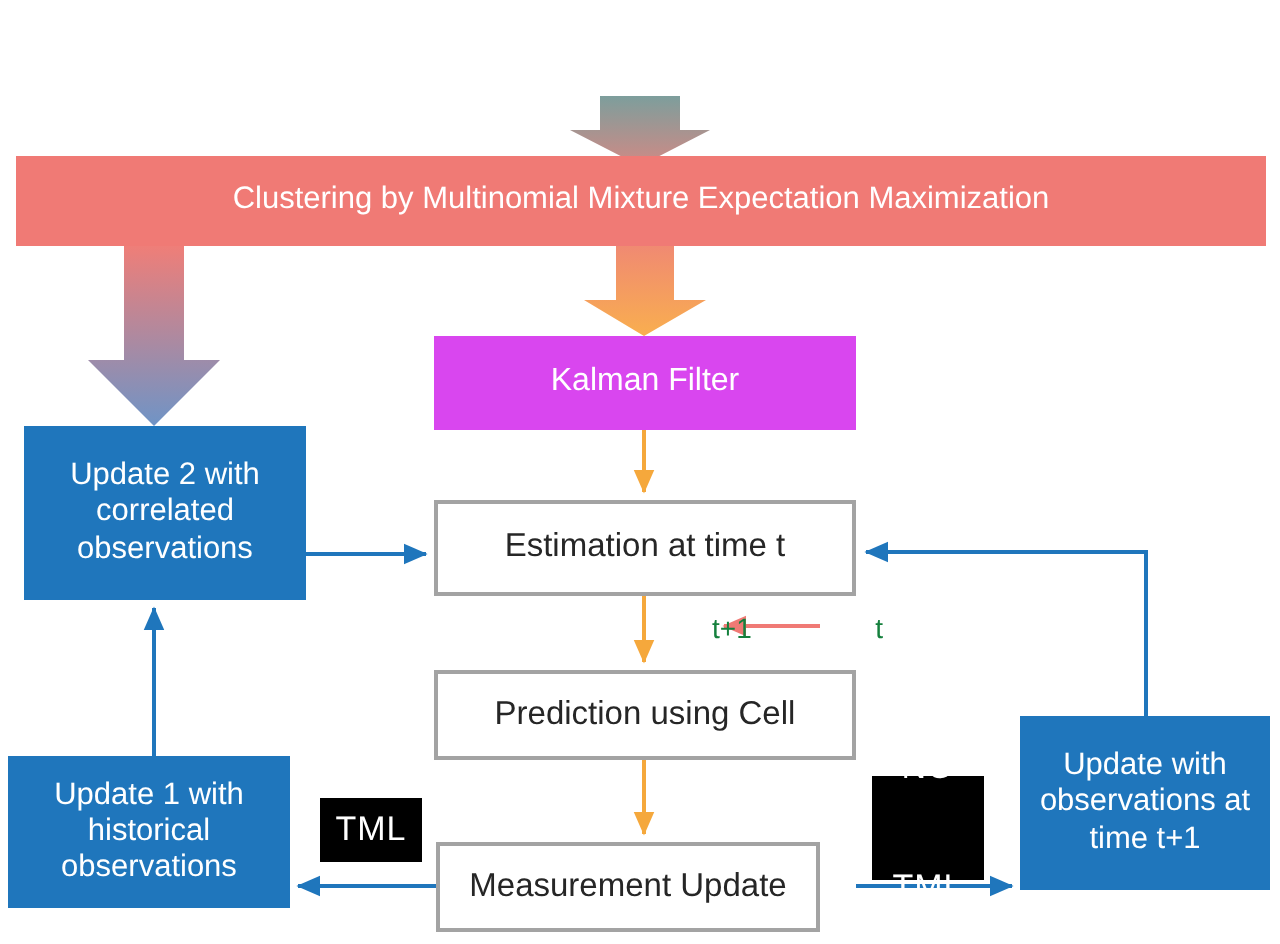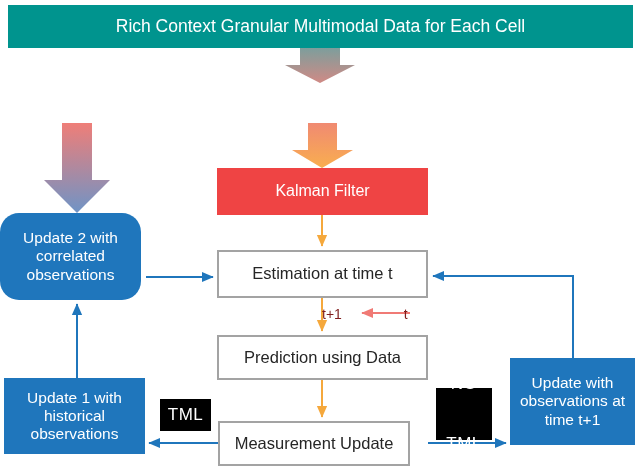--- a/index.html
+++ b/index.html
@@ -38,64 +38,65 @@
   }
   .banner-salmon {
     left: 8px; top: 78px; width: 625px; height: 45px;
     background: #f07a75;
     color: #ffffff;
     font-size: 15.5px;
   }
   
   .box-orange-fill {
     left: 217px; top: 168px; width: 211px; height: 47px;
-    background: #ef4444;
+    background: #d946ef;
     color: #ffffff;
     font-size: 16px;
   }
   
   .box-outline {
     background: #ffffff;
     border: 2px solid #a3a3a3;
     color: #262626;
     font-size: 16.5px;
   }
   .box-estimation { left: 217px; top: 250px; width: 211px; height: 48px; }
   .box-prediction { left: 217px; top: 335px; width: 211px; height: 45px; }
   .box-measurement { left: 218px; top: 421px; width: 192px; height: 45px; }
   
   .box-blue {
     background: #1f76bc;
     color: #ffffff;
     font-size: 15.5px;
   }
-  .box-update2 { left: 0; top: 213px; width: 141px; height: 87px; border-radius: 19px; }
+  .box-update2 { left: 12px; top: 213px; width: 141px; height: 87px; }
   .box-update1 { left: 4px; top: 378px; width: 141px; height: 76px; }
   .box-updatet1 { left: 510px; top: 358px; width: 125px; height: 87px; }
   
   .tag-black {
     background: #000000;
     color: #ffffff;
     font-size: 17px;
     letter-spacing: 0.5px;
   }
   .tag-tml { left: 160px; top: 399px; width: 51px; height: 32px; }
   .tag-notml {
     left: 436px; top: 388px; width: 56px; height: 52px;
     flex-direction: column;
     line-height: 1.05;
     gap: 42px;
   }
   
   .annot-t {
     position: absolute;
     left: 322px; top: 306px;
-    color: #7f1d1d;
+    color: #15803d;
     font-size: 14px;
     white-space: nowrap;
+    padding-left: 34px;
   }
   .annot-t .lbl { display: inline-block; }
   svg.wires { position: absolute; left: 0; top: 0; width: 640px; height: 472px; }
 </style>
 </head>
 <body>
 
 <div id="stage">
 
   <svg class="wires" viewBox="0 0 640 472" xmlns="http://www.w3.org/2000/svg">
@@ -147,28 +148,28 @@
 
     <line x1="77" y1="378" x2="77" y2="304" stroke="#1f76bc" stroke-width="2" marker-end="url(#arrowBlue)"></line>
 
     <line x1="218" y1="443" x2="149" y2="443" stroke="#1f76bc" stroke-width="2" marker-end="url(#arrowBlue)"></line>
 
     <line x1="428" y1="443" x2="506" y2="443" stroke="#1f76bc" stroke-width="2" marker-end="url(#arrowBlue)"></line>
 
     <path d="M573,378 L573,276 L433,276" fill="none" stroke="#1f76bc" stroke-width="2" marker-end="url(#arrowBlue)"></path>
   </svg>
 
-  <div class="node banner-teal">Rich Context Granular Multimodal Data for Each Cell</div>
 
+  <div class="node banner-salmon">Clustering by Multinomial Mixture Expectation Maximization</div>
 
   <div class="node box-orange-fill">Kalman Filter</div>
 
   <div class="node box-outline box-estimation">Estimation at time t</div>
 
-  <div class="node box-outline box-prediction">Prediction using Data</div>
+  <div class="node box-outline box-prediction">Prediction using Cell</div>
 
   <div class="node box-outline box-measurement">Measurement Update</div>
 
   <div class="node box-blue box-update2">Update 2 with correlated observations</div>
 
   <div class="node box-blue box-update1">Update 1 with historical observations</div>
 
   <div class="node box-blue box-updatet1">Update with observations at time t+1</div>
 
   <div class="node tag-black tag-tml">TML</div>

